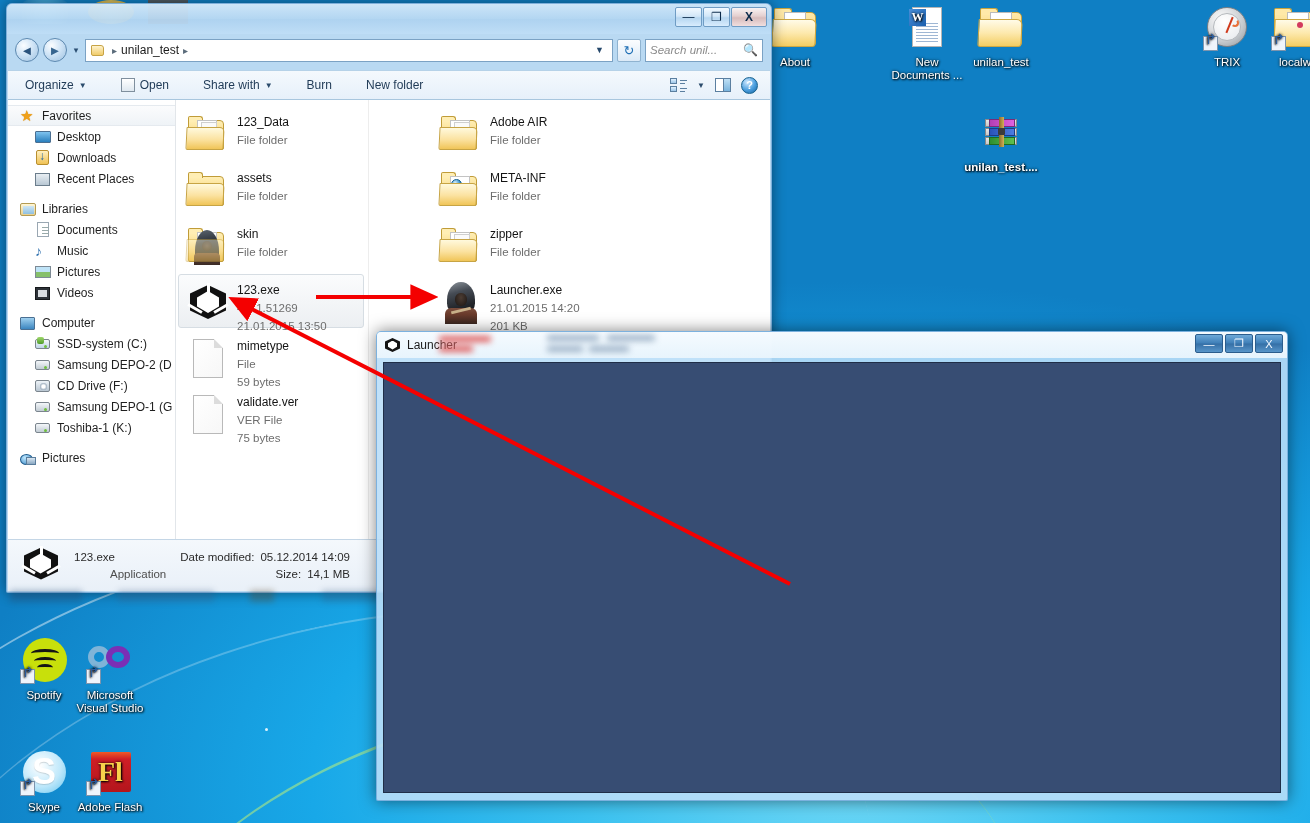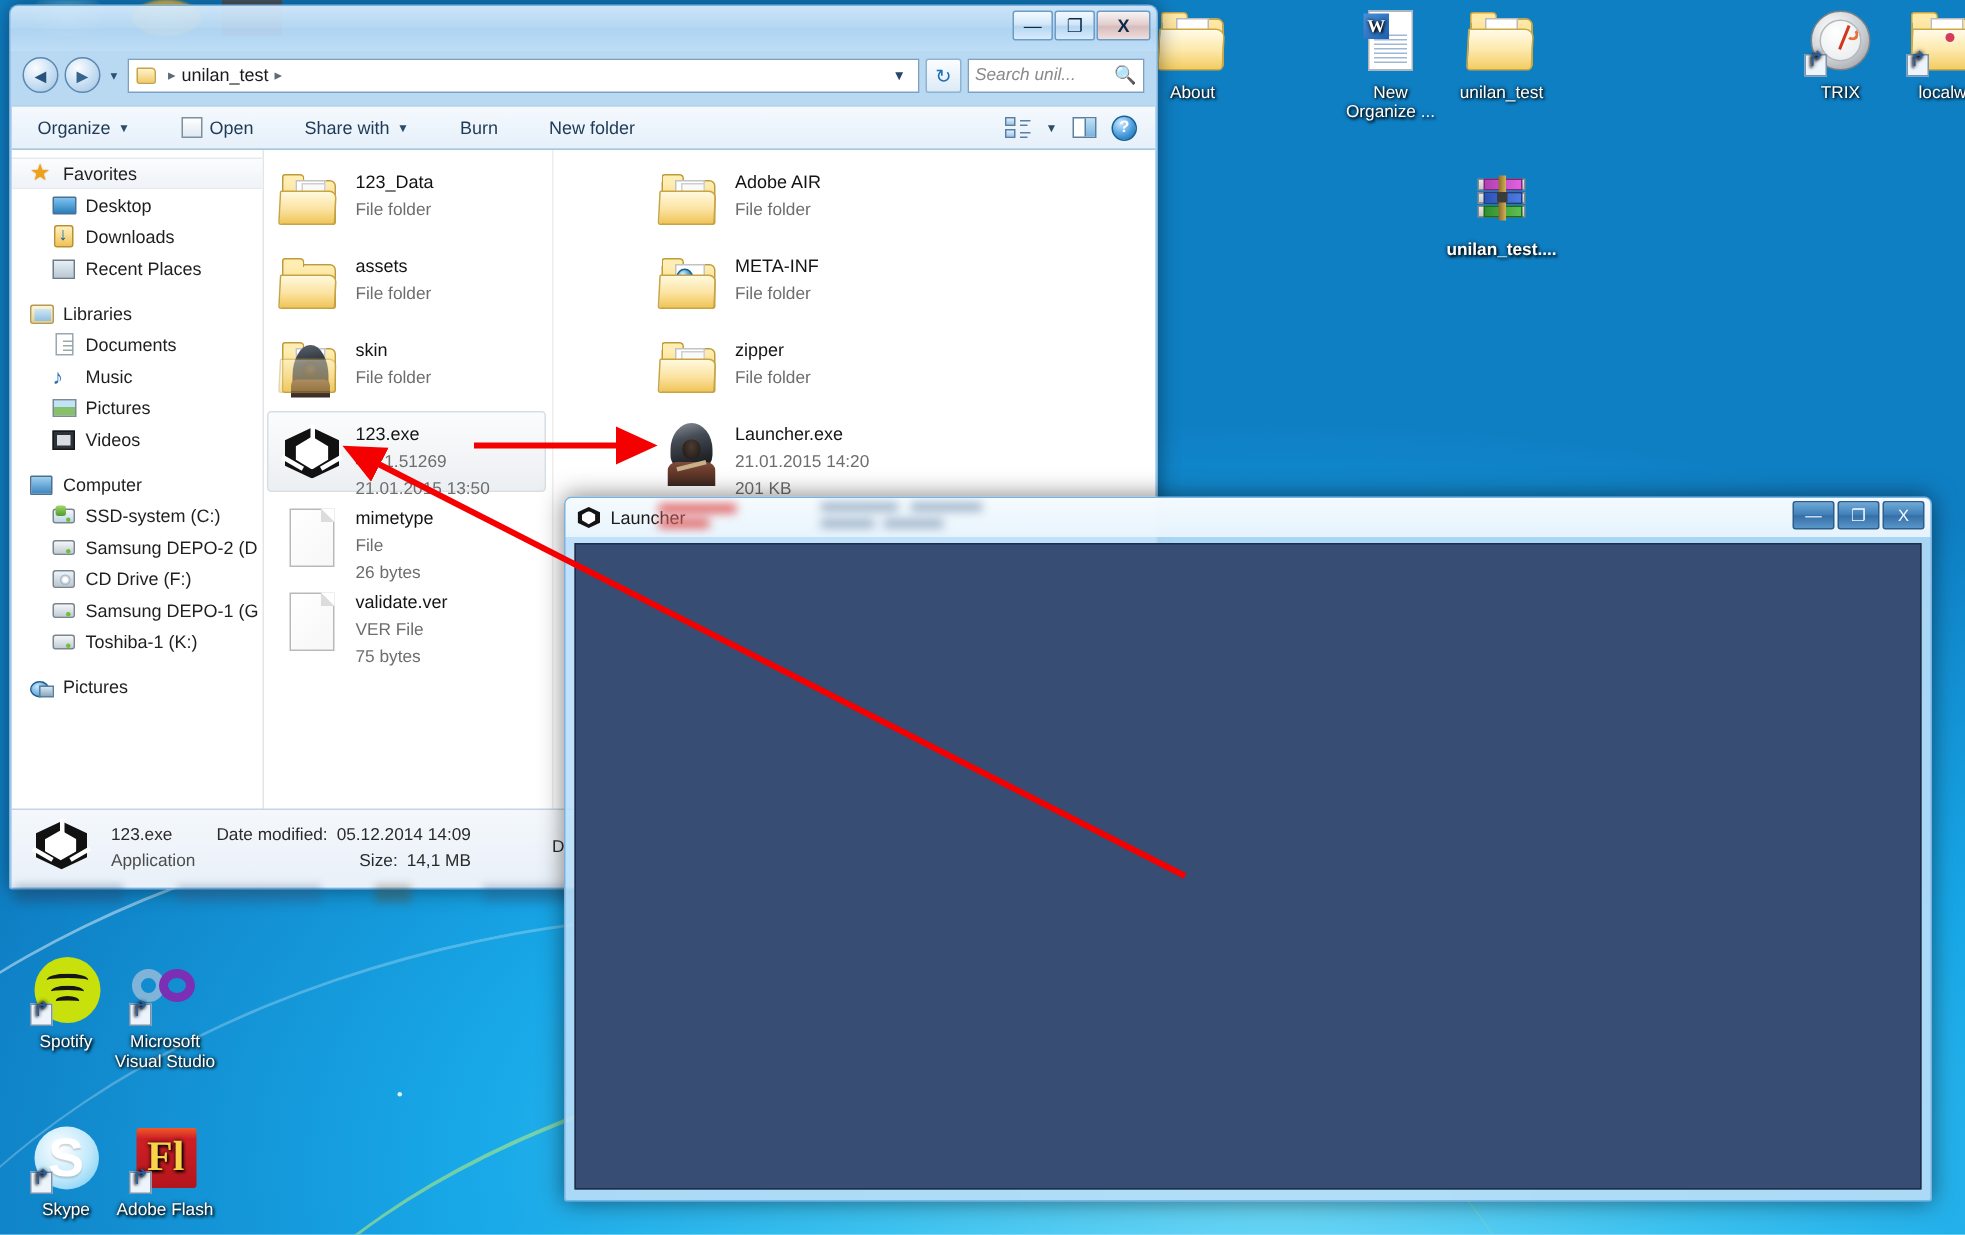--- a/index.html
+++ b/index.html
@@ -275,21 +275,21 @@
 
   
   #detailspane {
     position:absolute; left:1px; right:1px; bottom:1px; height:52px;
     background: linear-gradient(180deg,#f4f8fc,#e9f0f8);
     border-top:1px solid #c4d6e6;
     display:flex; align-items:center; padding-left:16px; gap:14px;
   }
   #detailspane .dico { width:36px; height:36px; position:relative; }
   #dp-col1 { font-size:11.5px; color:#2a2a2a; line-height:17px; }
-  #dp-col1 .sub { color:#4d4d4d; }
+  #dp-col1 .sub { color:#4d4d4d;margin-left:36px; }
   #dp-col2 { font-size:11.5px; color:#2a2a2a; line-height:17px; }
   #dp-col2 .r { display:flex; gap:6px; }
   #dp-col2 .lbl { color:#2a2a2a; }
   #dp-col3 { font-size:11.5px; color:#2a2a2a; line-height:17px; margin-left:4px; }
 
   
   #exp-blur {
     position:absolute; left:10px; top:590px; width:600px; height:12px;
     filter: blur(3px); opacity:0.55; pointer-events:none;
     background: linear-gradient(90deg, rgba(40,80,120,.6) 0 12%, transparent 12% 18%,
@@ -358,21 +358,21 @@
   <span class="lbl">About</span>
 </div>
 
 <div class="dicon" style="left:883px;top:5px;">
   <span class="glyph">
     <span style="position:absolute;left:9px;top:2px;width:30px;height:40px;background:#fff;border:1px solid #b5b5b5;"></span>
     <span style="position:absolute;left:13px;top:18px;width:22px;height:1px;background:#9fb7d4;box-shadow:0 3px 0 #9fb7d4,0 6px 0 #9fb7d4,0 9px 0 #9fb7d4,0 12px 0 #9fb7d4,0 15px 0 #9fb7d4,0 18px 0 #9fb7d4;"></span>
     <span style="position:absolute;left:6px;top:4px;width:17px;height:17px;background:linear-gradient(135deg,#4a90d9,#1b5fae);color:#fff;font-size:12px;font-weight:bold;text-align:center;line-height:17px;font-family:'Liberation Serif',serif;">W</span>
   </span>
   <span class="lbl" style="white-space:pre-line">New
-Organize ...</span>
+Documents ...</span>
 </div>
 
 <div class="dicon" style="left:957px;top:5px;">
   <span class="glyph">
     <span class="folder-ico">
         <i class="back"></i>
         <i class="tab"></i>
         <i class="page"></i>
         <i class="front"></i>
       </span>
@@ -766,21 +766,21 @@
         </span>
       </div>
 
       <div class="fitem" style="left:2px;top:230px;height:54px;">
         <span class="fico">
             <span class="pagefile"></span>
           </span>
         <span class="fmeta">
           <span class="fname">mimetype</span><br>
           <span class="fsub">File</span><br>
-          <span class="fsub">26 bytes</span>
+          <span class="fsub">59 bytes</span>
         </span>
       </div>
 
       <div class="fitem" style="left:2px;top:286px;height:54px;">
         <span class="fico">
             <span class="pagefile"></span>
           </span>
         <span class="fmeta">
           <span class="fname">validate.ver</span><br>
           <span class="fsub">VER File</span><br>

